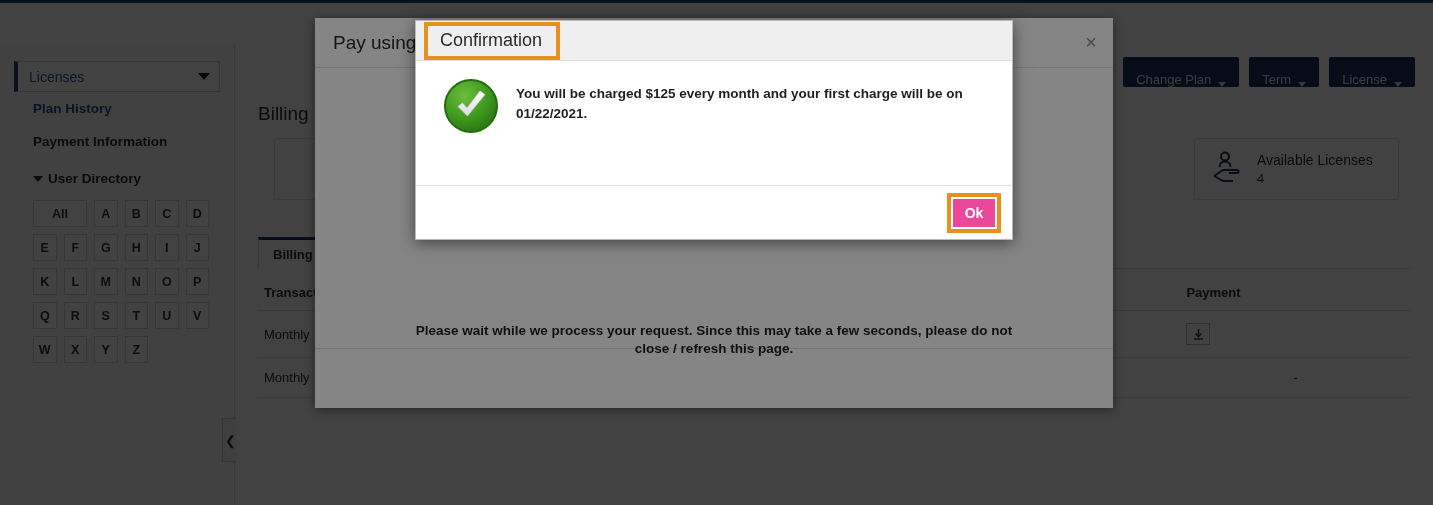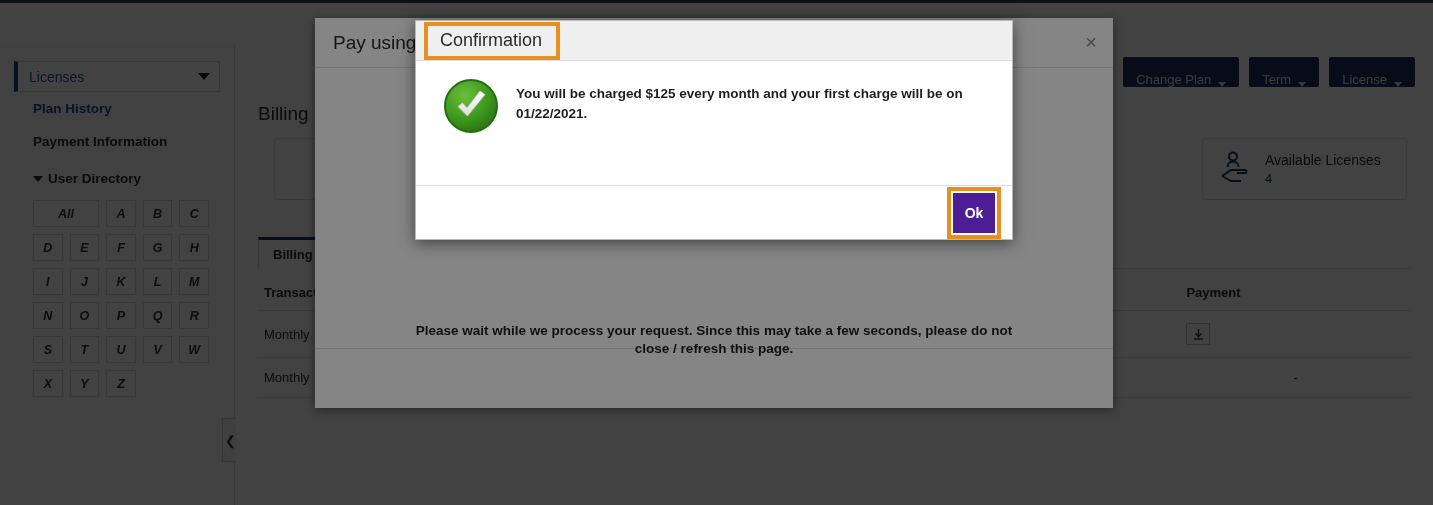--- a/index.html
+++ b/index.html
@@ -66,23 +66,22 @@
   .nav-link.plain  { color: #2c2c2c; }
   .nav-group {
     margin: 7px 14px; padding: 6px 0 6px 19px;
     font-size: 13.5px; font-weight: bold; color: #2c2c2c;
     display: flex; align-items: center; gap: 5px;
   }
   .chev-sm { width:0;height:0;border-left:5px solid transparent;border-right:5px solid transparent;border-top:6px solid #2c2c2c; }
 
   .alpha-grid {
     margin: 8px 0 0 33px; width: 176px;
-    display: grid; grid-template-columns: repeat(5, 1fr);
+    display: grid; grid-template-columns: repeat(6, 1fr);
     gap: 7px 7px;
-    font-style: italic;
   }
   .alpha-btn {
     height: 27px; border: 1px solid #d4d4d4; background: #fdfdfd;
     display: flex; align-items: center; justify-content: center;
     font-size: 12.5px; font-weight: bold; color: #333;
   }
   .alpha-btn.wide { grid-column: span 2; }
 
   .collapse-handle {
     position: absolute; left: 222px; top: 373px;
@@ -114,21 +113,21 @@
   }
 
   .card-row { position: absolute; top: 93px; left: 22px; right: 22px; height: 84px; }
   .info-card {
     position: absolute; top: 0; height: 62px;
     border: 1px solid #dedede; border-radius: 3px;
     display: flex; align-items: center; gap: 12px;
     padding: 0 16px;
   }
   .card-plane { left: 16px; width: 120px; justify-content: center; }
-  .card-lic   { right: 4px; width: 205px; }
+  .card-lic   { right: 12px; width: 205px; }
   .card-lbl { font-size: 14px; color: #2b2b2b; }
   .card-val { font-size: 13px; color: #17375e; margin-top: 3px; }
 
   .tabs { position: absolute; top: 192px; left: 22px; right: 22px; border-bottom: 1px solid #dcdcdc; height: 32px; }
   .tab {
     display: inline-flex; align-items: center; height: 32px;
     padding: 0 14px; font-size: 13px; font-weight: bold; color: #2b2b2b;
     border: 1px solid #dcdcdc; border-bottom: none;
     border-top: 3px solid #17375e;
     background: #fff;
@@ -202,22 +201,22 @@
     font-size: 13.5px; font-weight: bold; color: #1f1f1f;
     line-height: 1.45; padding-top: 7px; max-width: 470px;
   }
   .conf-foot {
     height: 54px; border-top: 1px solid #dcdcdc; background: #fff;
     display: flex; align-items: center; justify-content: flex-end;
     padding-right: 11px;
   }
   .ok-hl { border: 4px solid #e8901f; padding: 2px; }
   .ok-btn {
-    background: #4c1d95; color: #fff; font-size: 14px; font-weight: bold;
-    width: 42px; height: 40px;
+    background: #ec4899; color: #fff; font-size: 14px; font-weight: bold;
+    width: 42px; height: 28px;
     display: flex; align-items: center; justify-content: center;
     border: none;
   }
 </style>
 </head>
 <body>
 
 <div id="app">
 
   <div class="page">

